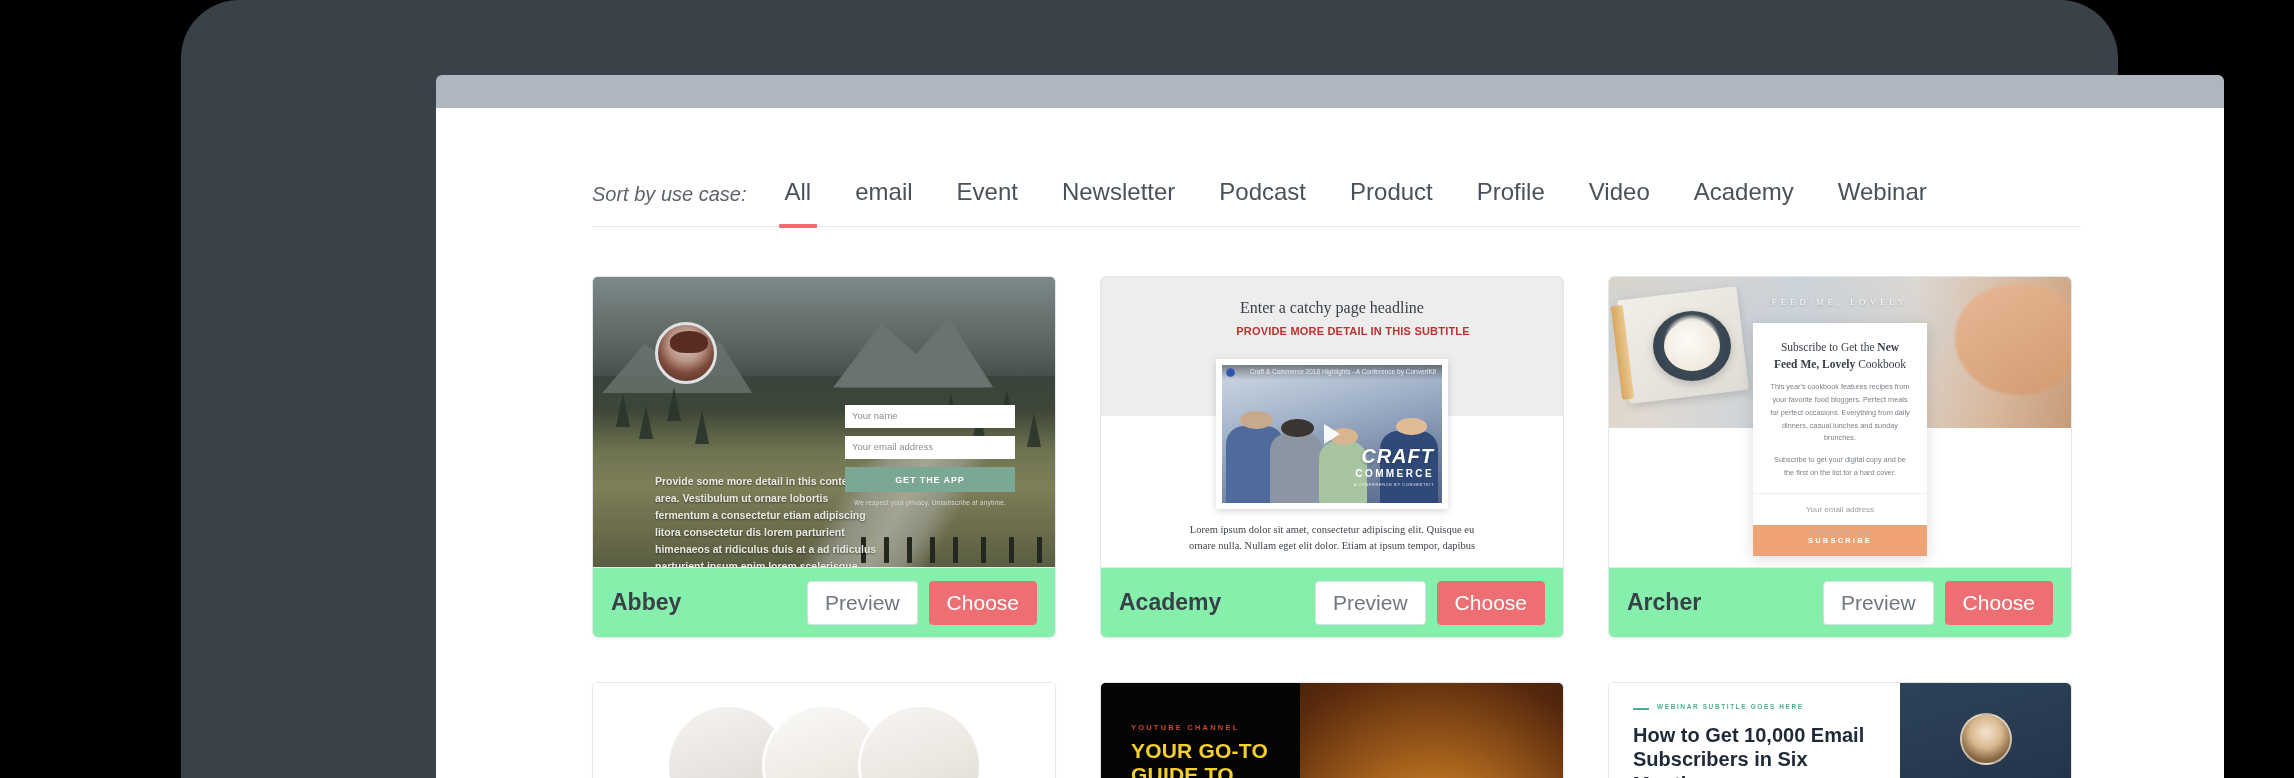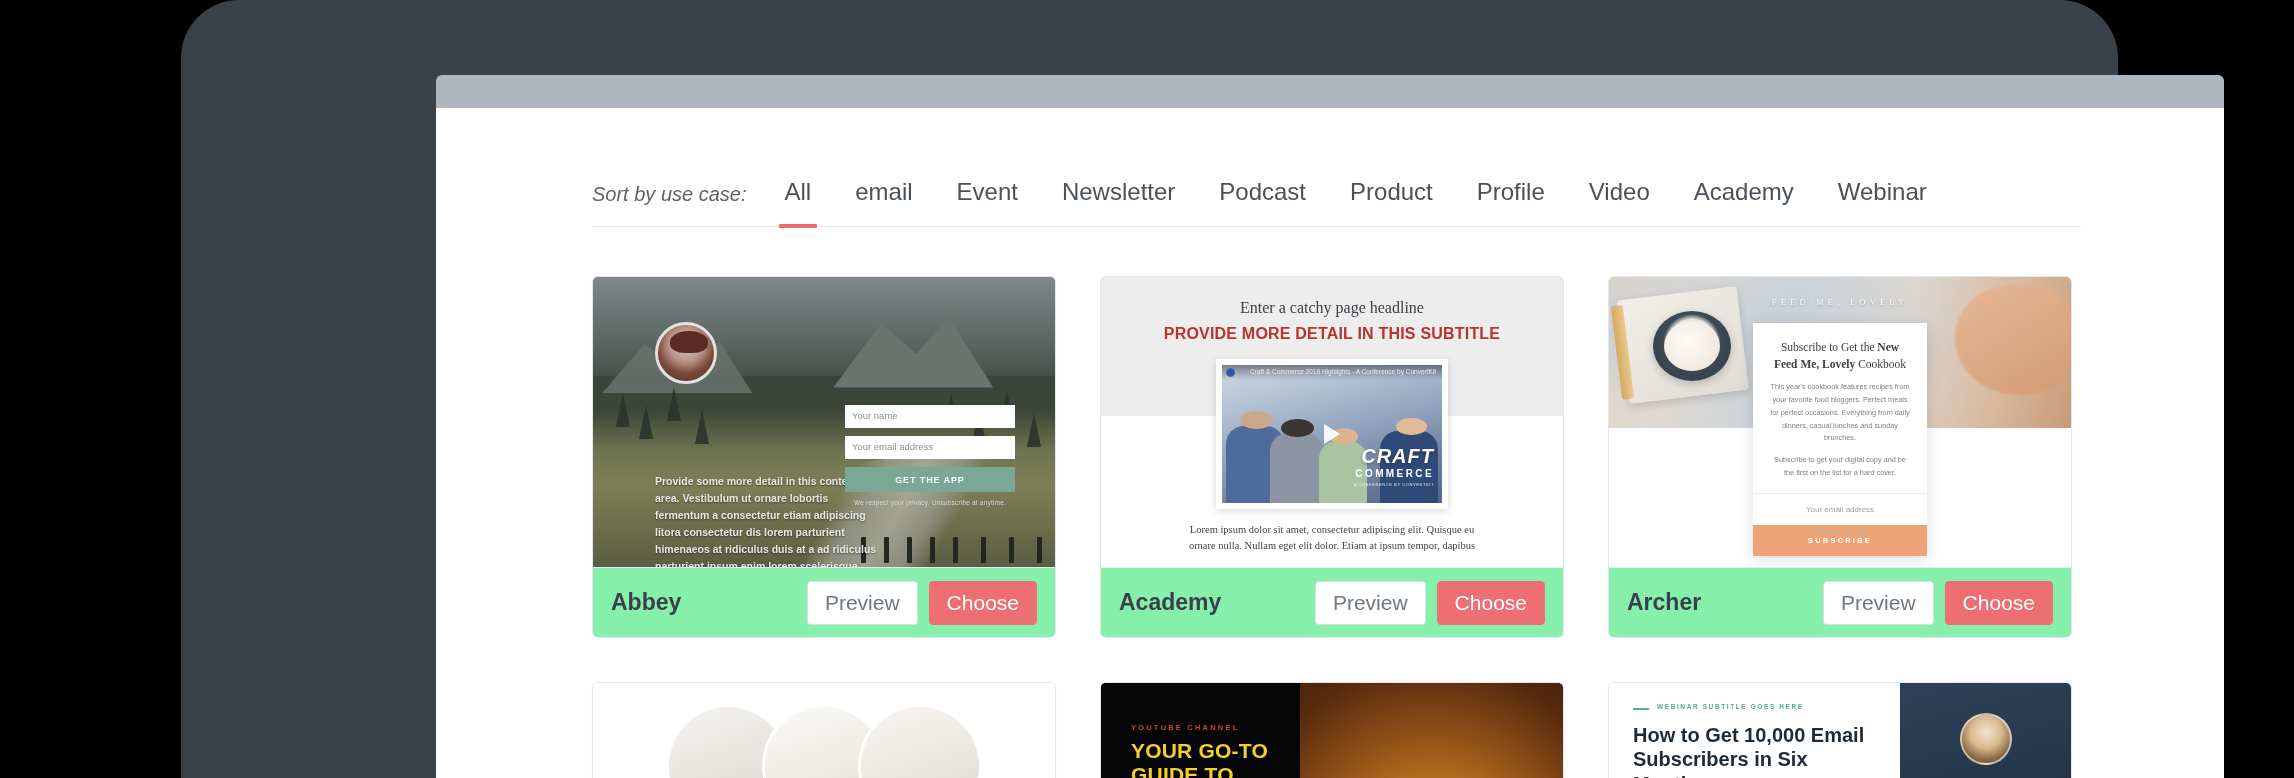--- a/index.html
+++ b/index.html
@@ -209,21 +209,21 @@
     position:absolute; left:0; top:48%; width:100%; height:52%;
     background:#ffffff;
   }
   .acad-h {
     position:absolute; top:22px; width:100%; text-align:center;
     font-family:"Liberation Serif", serif;
     font-size:16px; color:#3b4148;
   }
   .acad-sub {
     position:absolute; top:48px; width:100%; text-align:center;
-    font-size:16px; font-weight:bold; color:#b9332f; letter-spacing:.2px;
+    font-size:11px; font-weight:bold; color:#b9332f; letter-spacing:.2px;margin-left:21px;
   }
   .acad-video-wrap {
     position:absolute; left:50%; top:82px; transform:translateX(-50%);
     width:232px; height:150px; background:#fff; padding:6px;
     box-shadow:0 2px 8px rgba(0,0,0,.16);
   }
   .acad-video {
     position:relative; width:100%; height:100%; overflow:hidden;
     background: linear-gradient(165deg, #cfd9e4 0%, #aebdd0 28%, #8ea0bb 52%, #6e7f9e 76%, #55658a 100%);
   }

